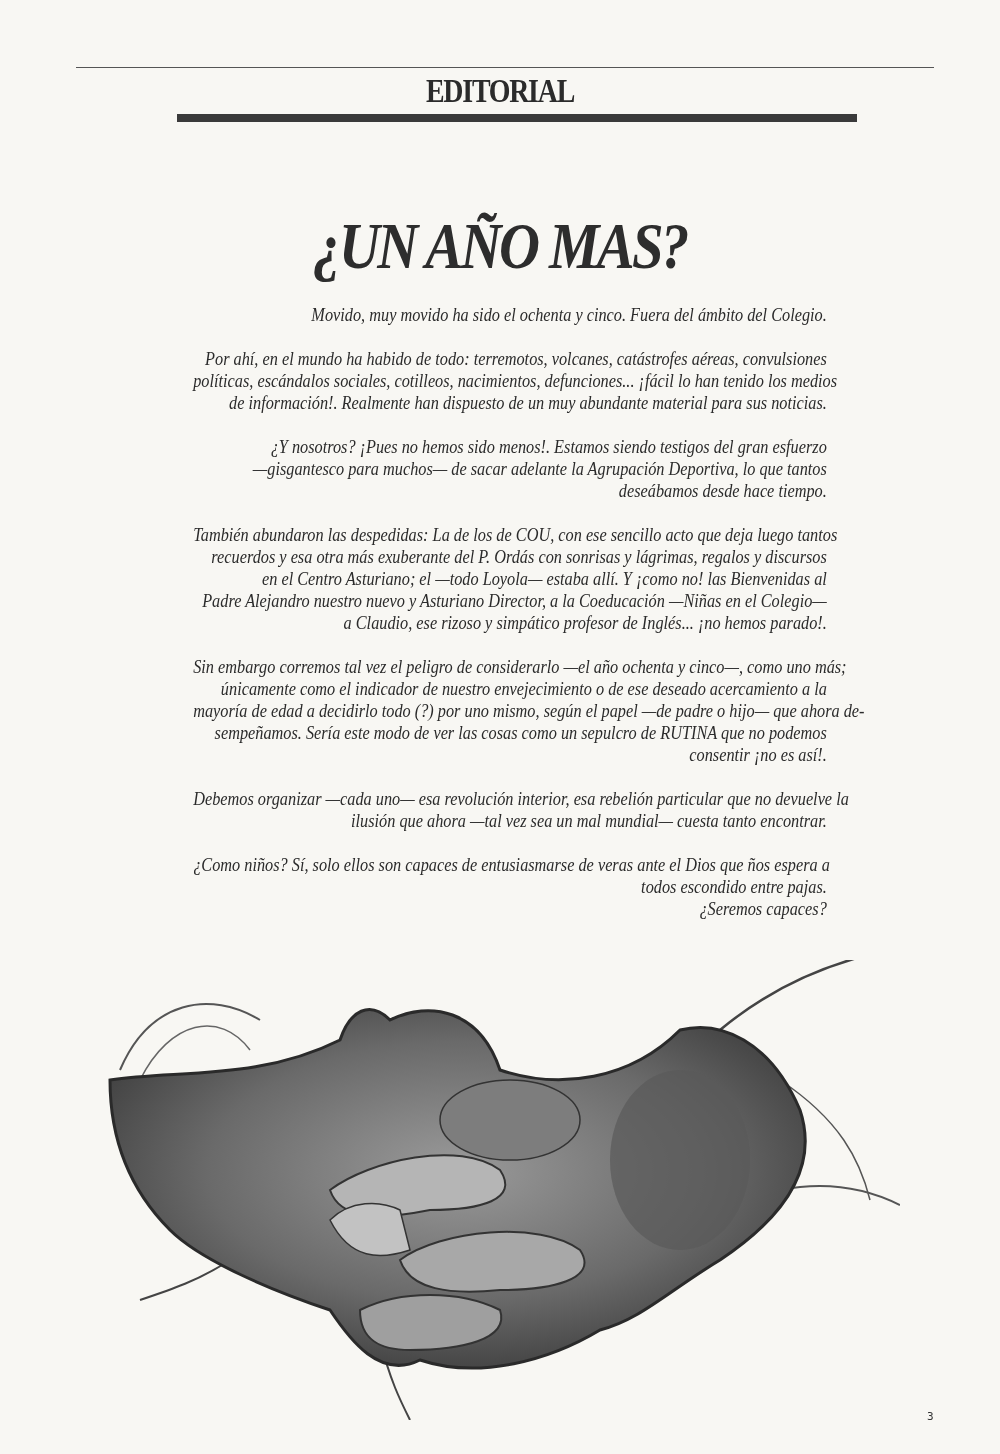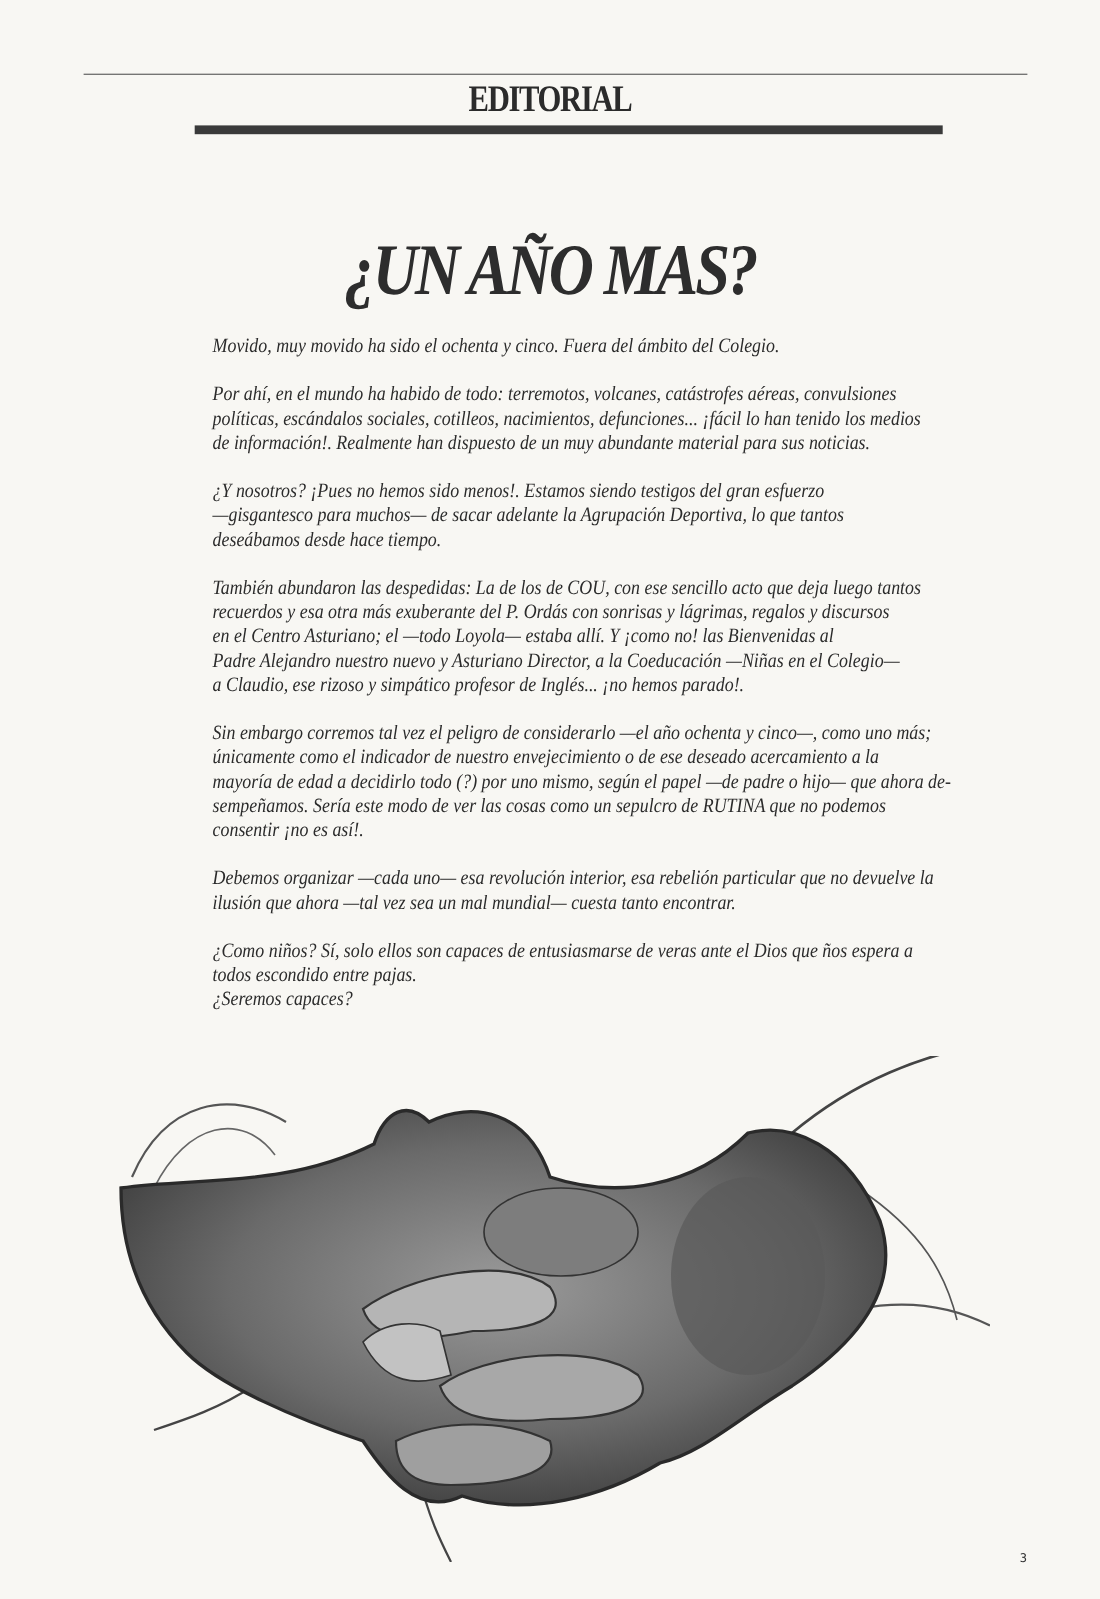--- a/index.html
+++ b/index.html
@@ -25,21 +25,21 @@
     background: #3a3a3a;
   }
   .headline {
     position: absolute; left: 0; top: 208px; width: 1000px; text-align: center;
     font-family: "Liberation Serif", serif; font-style: italic; font-weight: bold;
     font-size: 66px; letter-spacing: -3px; color: #2d2d2d;
     transform: scaleX(0.86); transform-origin: center;
   }
   .body-text {
     position: absolute; left: 150px; width: 720px; top: 304px;
-    text-align: left;
+    text-align: right;
   }
   .para {
     font-style: italic; font-size: 18.5px; line-height: 22px;
     margin: 0 0 22px 0; color: #2b2b2b;
     transform: scaleX(0.88); transform-origin: center;
     white-space: nowrap;
   }
   .para span { display: block; }
   .illustration {
     position: absolute; left: 80px; top: 960px; width: 820px; height: 460px;

